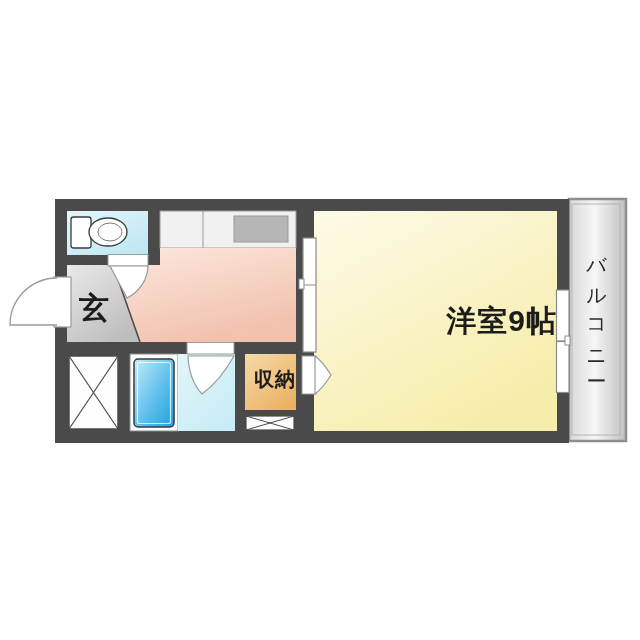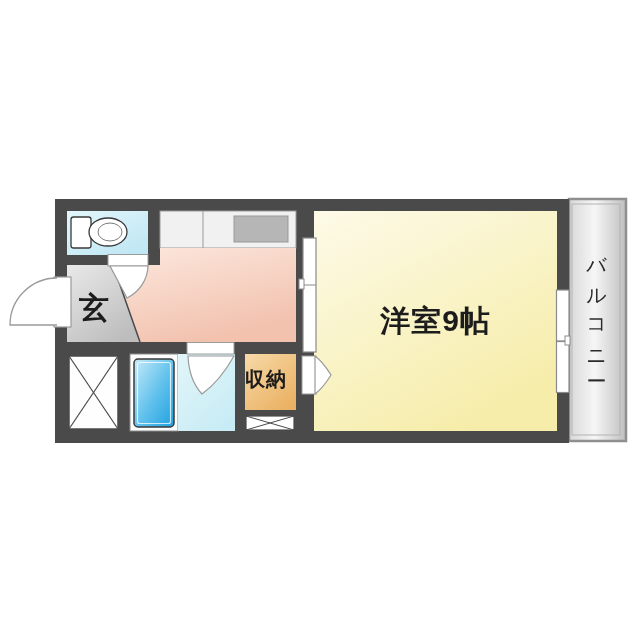--- a/index.html
+++ b/index.html
@@ -1,22 +1,22 @@
 <!DOCTYPE html>
 <html><head>
 <meta charset="utf-8">
 <style>
   html,body{margin:0;padding:0;background:#ffffff;}
   .canvas{position:relative;width:640px;height:640px;background:#ffffff;overflow:hidden;
           font-family:"Liberation Sans","DejaVu Sans",sans-serif;}
   .canvas svg{position:absolute;left:0;top:0;}
   .label{position:absolute;color:#1c1c1c;white-space:nowrap;}
   .label-entrance{left:79px;top:288px;font-size:30px;font-weight:bold;}
-  .label-room{left:314px;top:301px;width:243px;text-align:center;font-size:30px;font-weight:bold;letter-spacing:1px;}
-  .label-storage{left:245px;top:366px;width:51px;text-align:left;font-size:20px;font-weight:bold;letter-spacing:1px;}
+  .label-room{left:314px;top:301px;width:243px;text-align:right;font-size:30px;font-weight:bold;letter-spacing:1px;}
+  .label-storage{left:245px;top:366px;width:51px;text-align:right;font-size:20px;font-weight:bold;letter-spacing:1px;}
   .label-balcony{left:584px;top:243px;height:170px;font-size:20px;letter-spacing:9px;
                  writing-mode:vertical-rl;color:#2a2a2a;}
 </style>
 </head>
 <body>
 
 <div class="canvas">
   <svg width="640" height="640" viewBox="0 0 640 640">
     <defs>
       <linearGradient id="gToilet" x1="0" y1="0" x2="0.8" y2="1">

